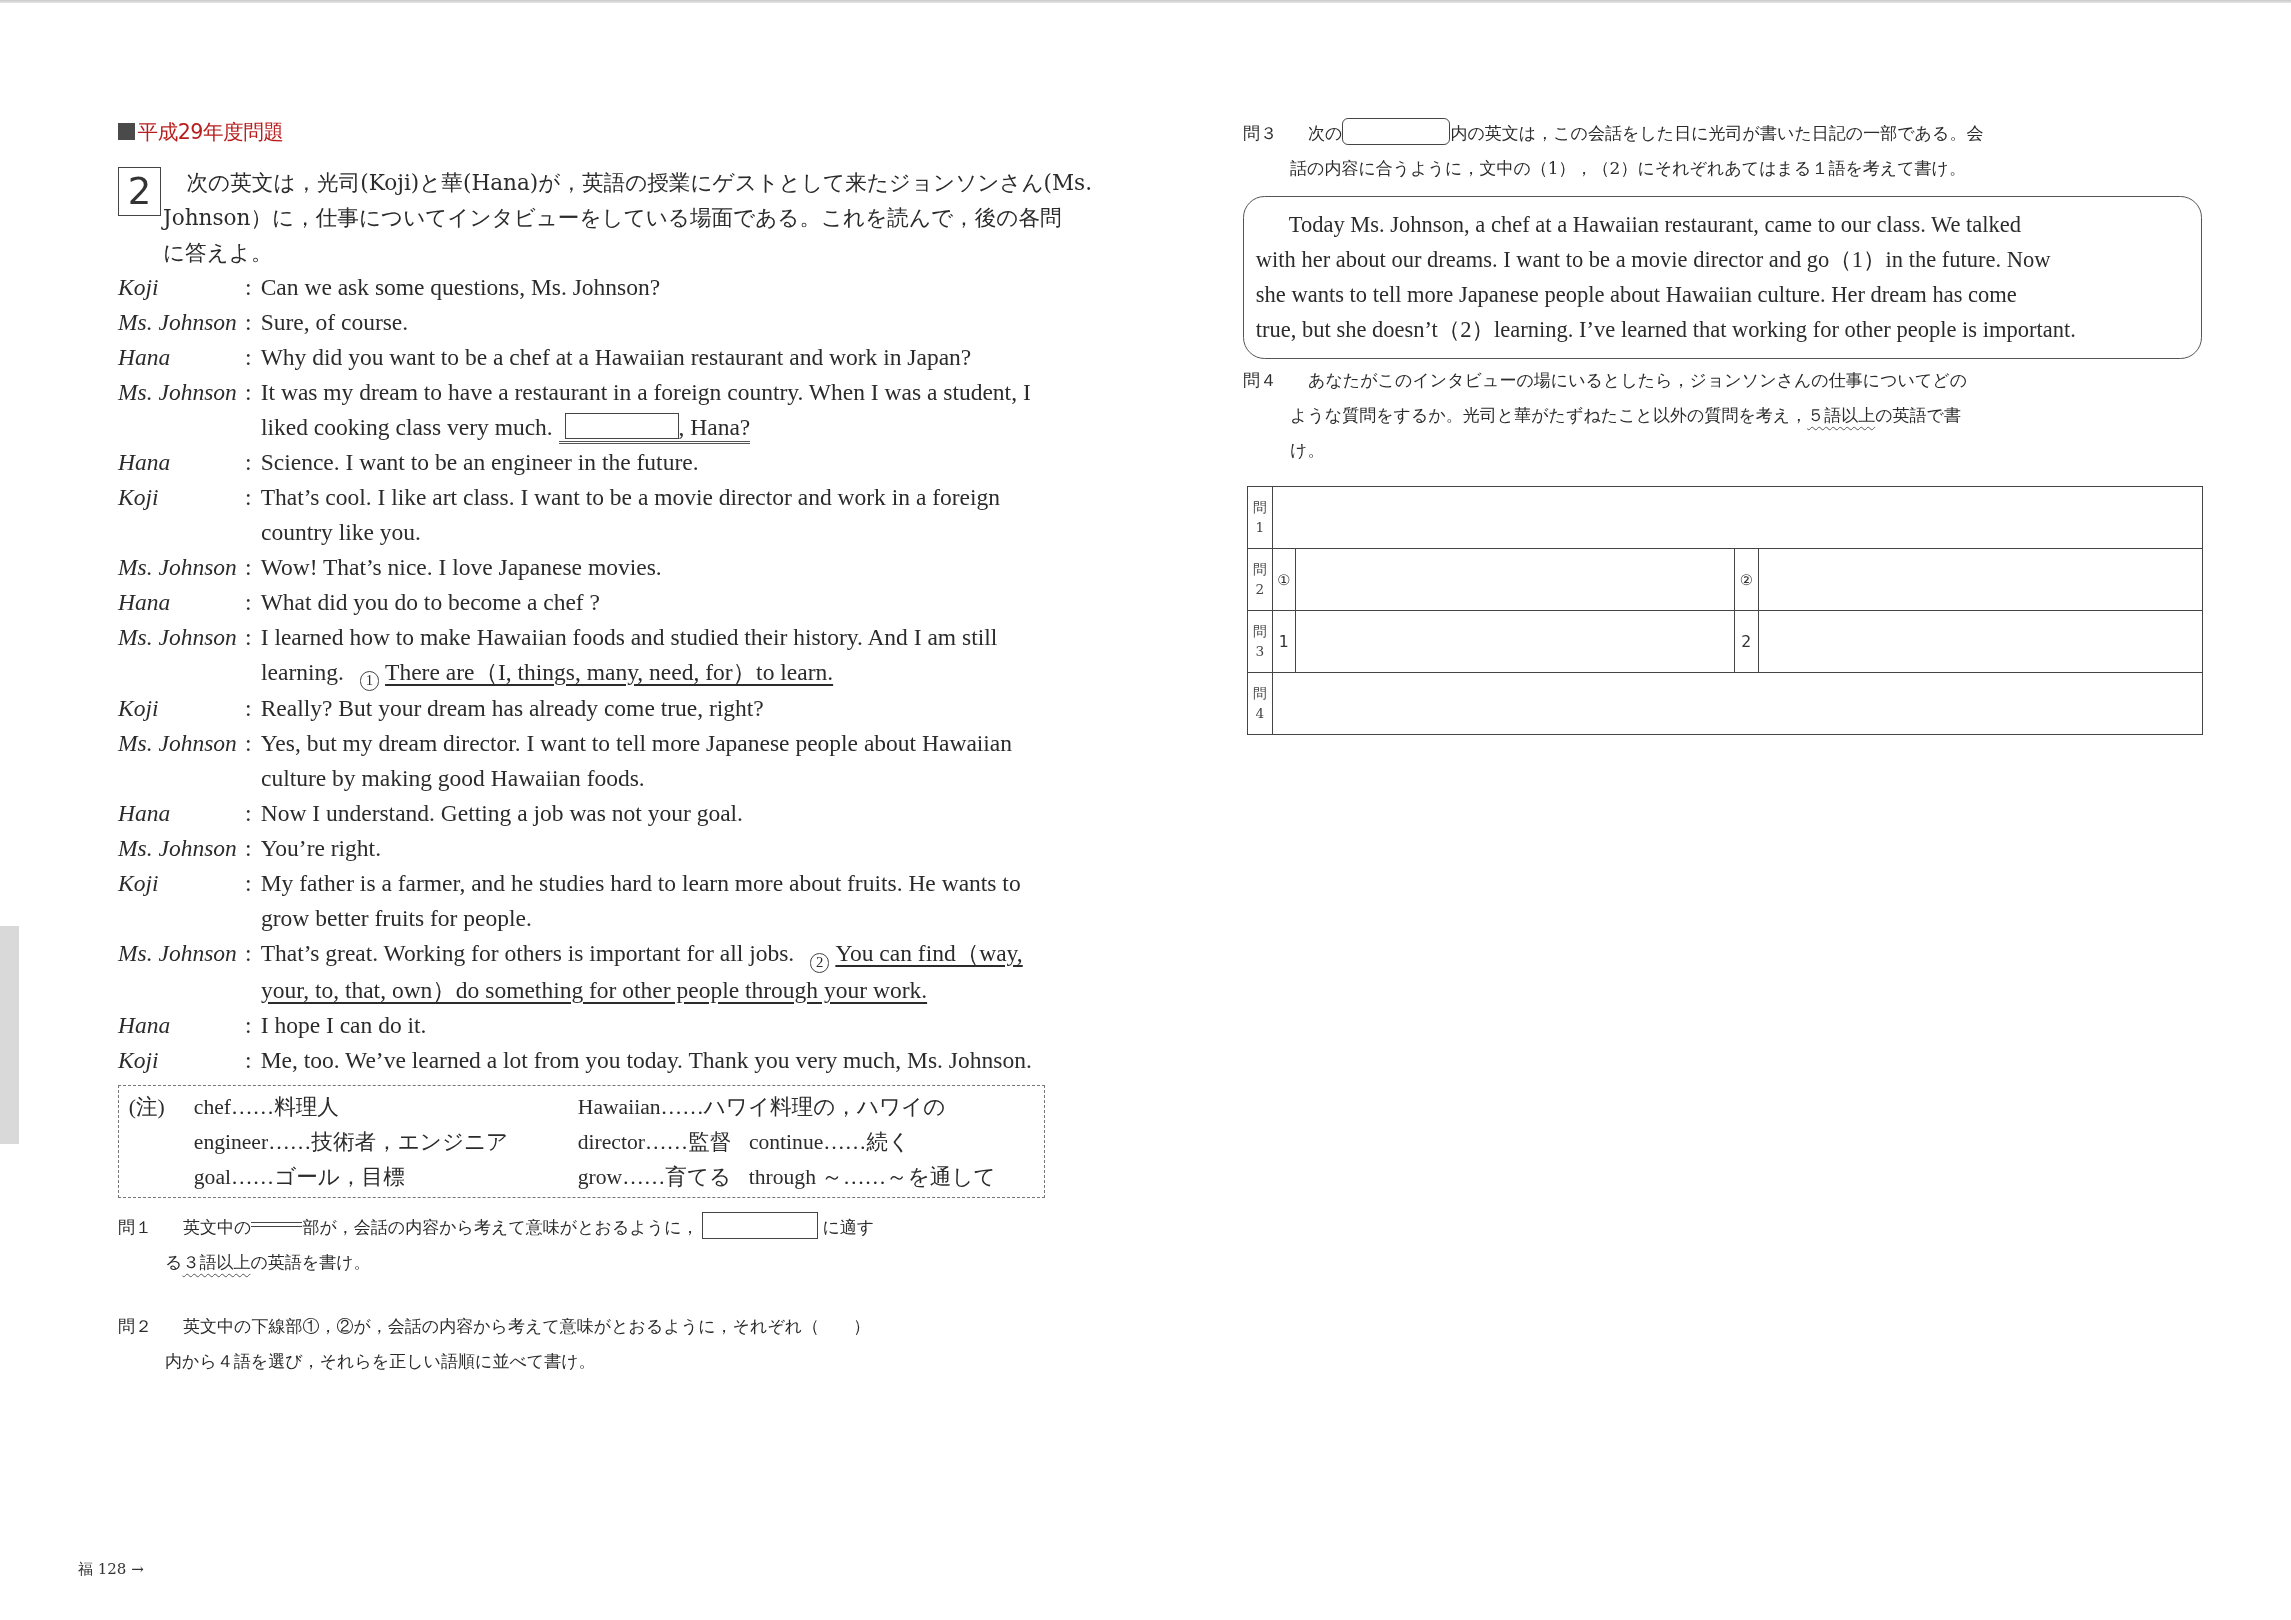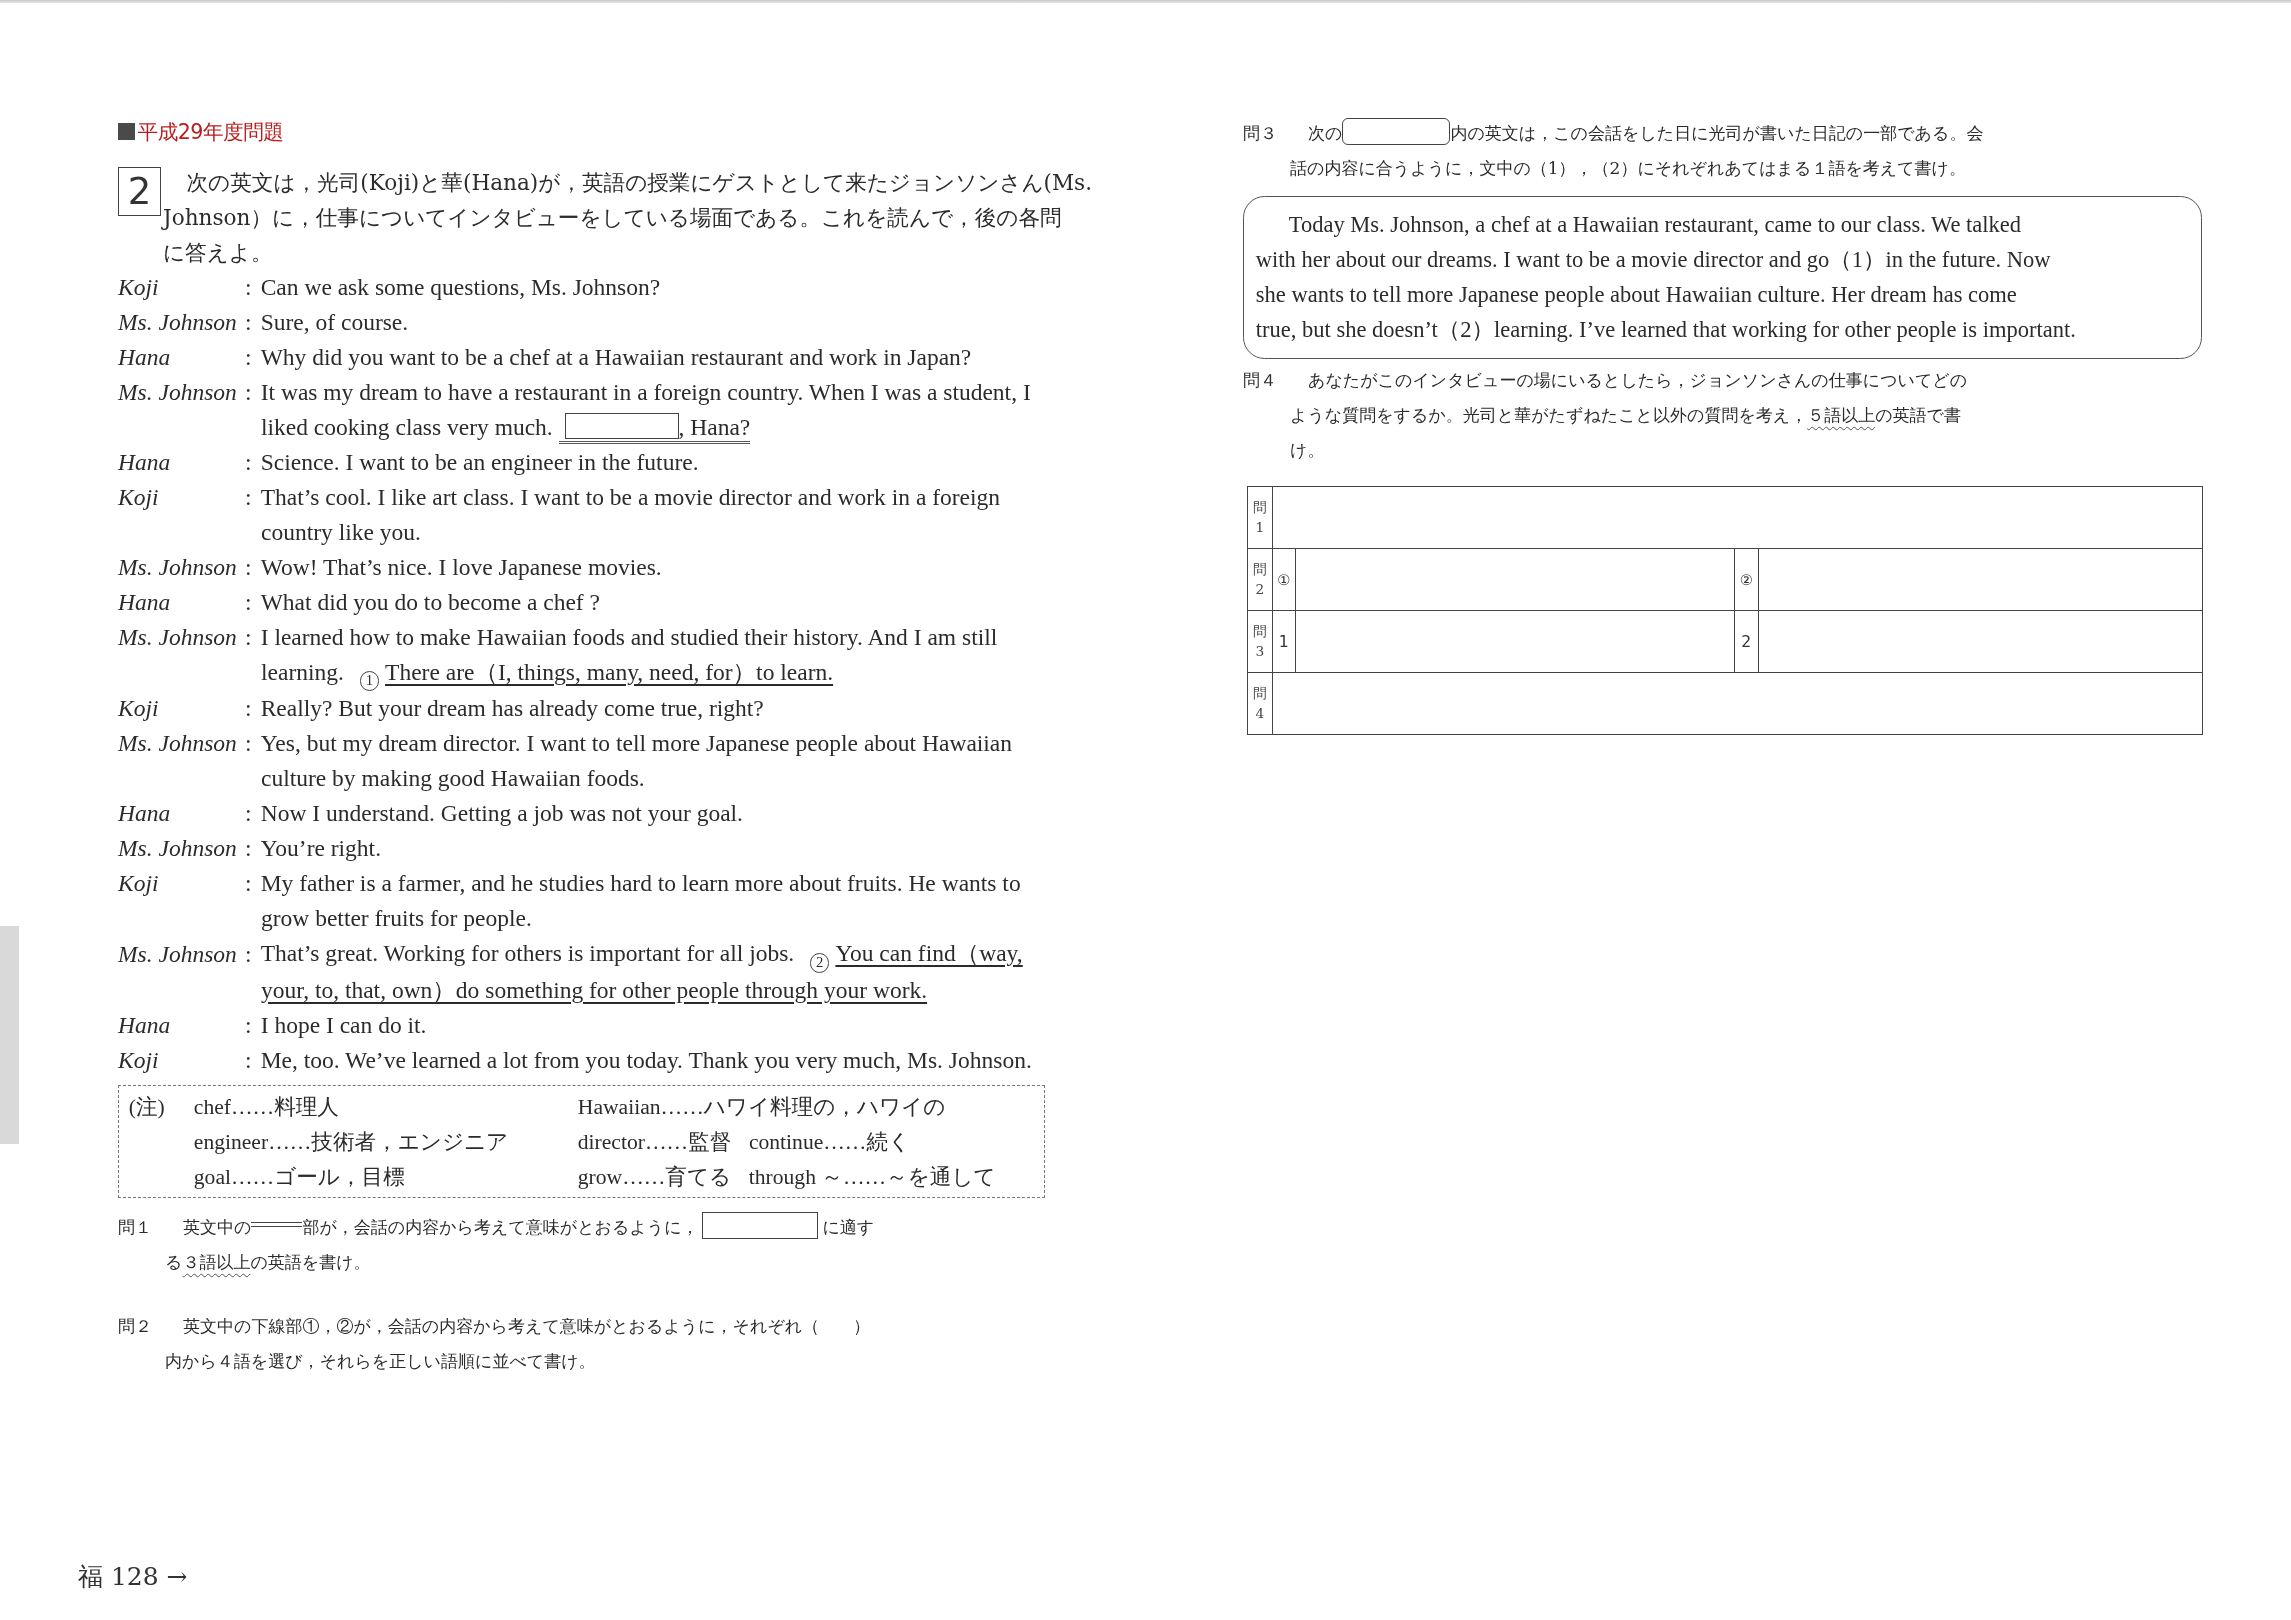--- a/index.html
+++ b/index.html
@@ -13,21 +13,21 @@
   .col-right { position: absolute; left: 1243px; top: 116px; width: 970px; }
 
   .section-head { font-family: "DejaVu Sans", "Liberation Sans", sans-serif; font-size: 20.6px; color: #b91c1c; display: flex; align-items: center; height: 31px; letter-spacing: -0.5px; }
   .section-head .sq { display: inline-block; width: 16.7px; height: 16.7px; background: #4a4a4a; margin-right: 2.9px; }
 
   .intro { position: relative; margin-top: 17.6px; font-size: 21.6px; line-height: 35px; padding-left: 45px; }
   .qnum-box { position: absolute; left: 0; top: 2px; width: 43px; height: 49px; border: 1.5px solid #444; font-family: "DejaVu Sans", "Liberation Sans", sans-serif; font-size: 37px; display: flex; align-items: center; justify-content: center; color: #333; }
   .intro .l1 { padding-left: 23.5px; display: block; }
 
   .dialog { margin-top: 0; font-family: "Liberation Serif", "DejaVu Serif", serif; font-size: 23.5px; }
-  .line { display: flex; line-height: 35px; align-items: center; }
+  .line { display: flex; line-height: 35px; }
   .spk { width: 127px; font-style: italic; flex: none; }
   .colon { width: 15.7px; flex: none; }
   .utt { flex: 1; text-align: justify; }
   .cont { padding-left: 143px; line-height: 35px; }
 
   .blank-box { display: inline-block; width: 114px; height: 26.5px; border: 1.5px solid #444; vertical-align: -4.9px; margin-left: 5.9px; }
   .dbl-under { border-bottom: 3.9px double #555; padding-bottom: 1px; }
   .u { text-decoration: underline; text-underline-offset: 3.9px; text-decoration-thickness: 1.5px; }
   .circ { display: inline-block; width: 19.6px; height: 19.6px; border: 1.3px solid #444; border-radius: 50%; font-size: 14.7px; line-height: 16.7px; text-align: center; vertical-align: -5.9px; margin: 0 5.9px 0 15.7px; font-family: "Liberation Serif", serif; }
 
@@ -51,21 +51,21 @@
   .diary .indent { padding-left: 33px; }
 
   .answer-table { position: absolute; left: 1247px; top: 486px; width: 956px; border: 1.5px solid #444; border-collapse: collapse; }
   .answer-table td { border: 1.5px solid #444; height: 62px; vertical-align: middle; }
   .answer-table .rl { width: 24.5px; text-align: center; font-size: 13.7px; line-height: 19.6px; color: #444; font-family: "DejaVu Serif", serif; }
   .answer-table .sub { width: 23.5px; text-align: center; font-size: 14.7px; color: #333; }
   .answer-table .sub.sans { font-family: "DejaVu Sans", "Liberation Sans", sans-serif; font-size: 15.7px; }
   .answer-table .ans-wide { width: 439px; }
   .answer-table .ans { }
 
-  .footer { position: absolute; left: 78px; top: 1560px; font-size: 25px; font-family: "DejaVu Serif", "Liberation Serif", serif; color: #333; }
+  .footer { position: absolute; left: 78px; top: 1560px; font-size: 15px; font-family: "DejaVu Serif", "Liberation Serif", serif; color: #333; }
 </style>
 </head>
 <body>
 
 <div class="scan-top"></div>
 <div class="side-strip"></div>
 
 <div class="col-left">
   <div class="section-head">
     <span class="sq"></span>

